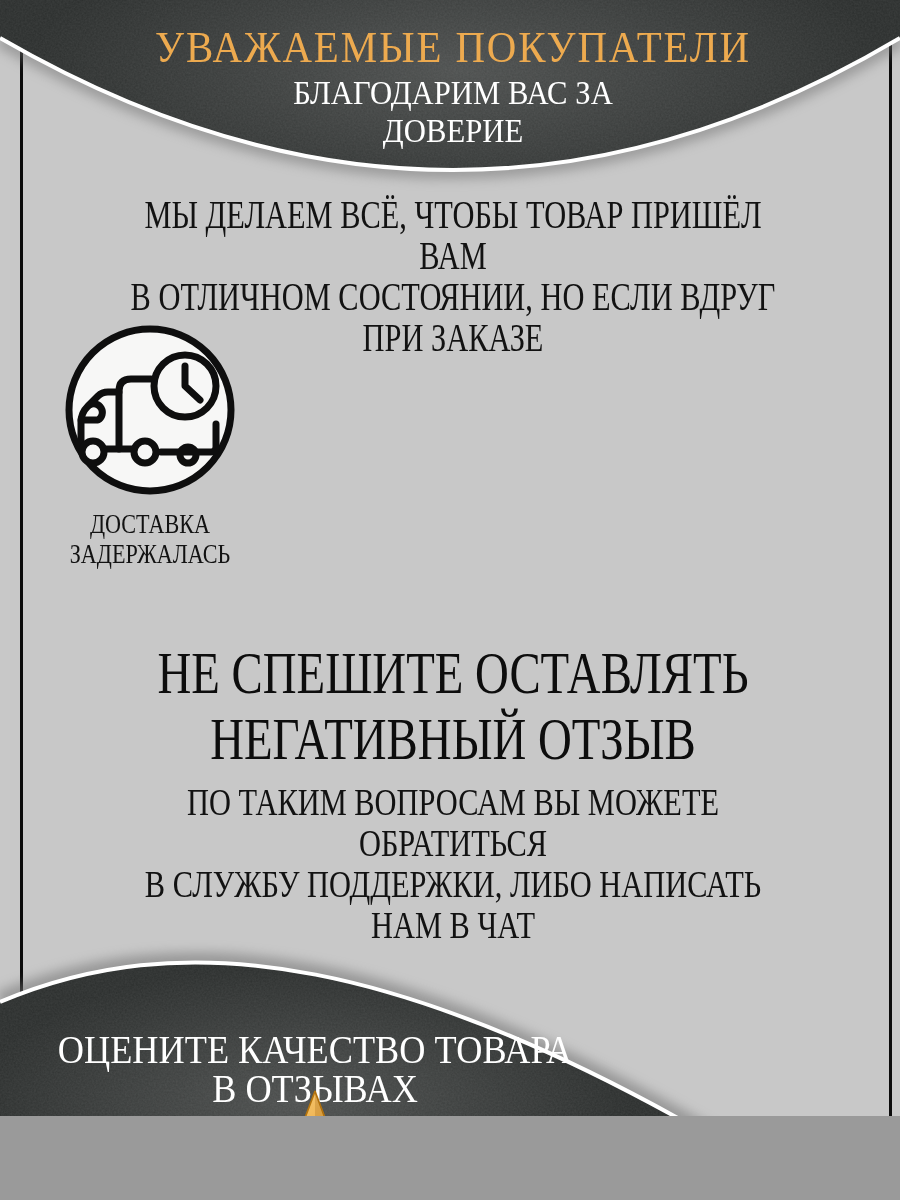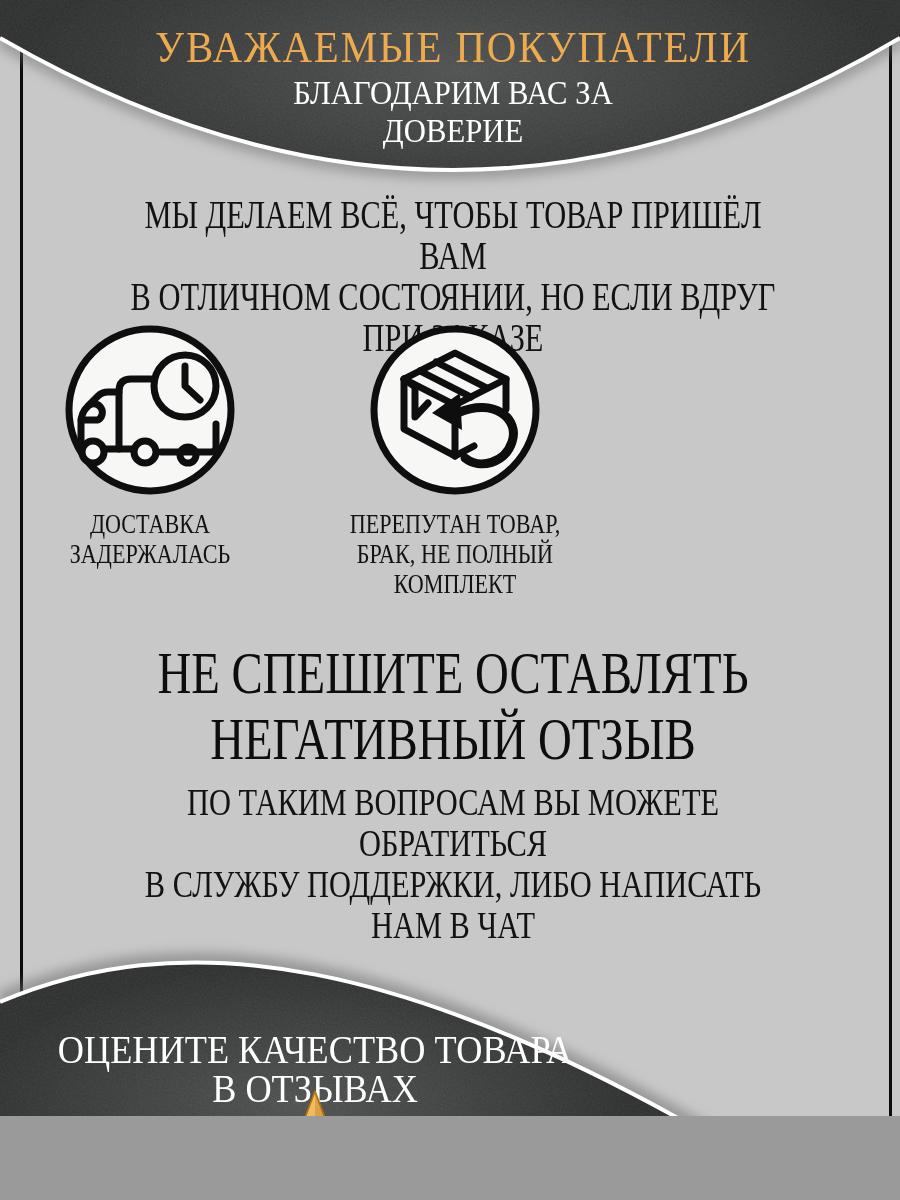--- a/index.html
+++ b/index.html
@@ -102,39 +102,20 @@
           <circle class="ic icfill" cx="123" cy="130" r="8"></circle>
           <path class="ic" d="M96,127 H146 Q151,127 151,122 V99"></path>
           <circle class="ic icfill" cx="120" cy="61" r="31"></circle>
           <path class="ic" d="M120,41 V61 L135,75"></path>
         </svg>
       </div>
       <div class="issue-label">ДОСТАВКА
 ЗАДЕРЖАЛАСЬ</div>
     </div>
 
-    <div class="issue c2">
-      <div class="icon-circle">
-        <svg viewBox="0 0 170 170">
-          <circle class="icfill" cx="85" cy="85" r="81" stroke="#0E0E0E" stroke-width="7"></circle>
-          <path class="ic" d="M85,28 L136,54 L85,80 L34,54 Z"></path>
-          <path class="ic" d="M66,37 L117,63"></path>
-          <path class="ic" d="M50,46 L101,72"></path>
-          <path class="ic" d="M34,54 L34,104 L85,131 L85,80"></path>
-          <path class="ic" d="M136,54 V84"></path>
-          <path class="ic" d="M85,131 L104,121"></path>
-          <path class="ic" d="M34,54 L45,62 L45,92 L58,78"></path>
-          <path class="ic" style="stroke-width:9" d="M88,88 C124,72 150,94 142,117 C135,138 110,145 95,133"></path>
-          <polygon points="90,68 62,88 92,105" fill="#0E0E0E"></polygon>
-        </svg>
-      </div>
-      <div class="issue-label">ПЕРЕПУТАН ТОВАР,
-БРАК, НЕ ПОЛНЫЙ
-КОМПЛЕКТ</div>
-    </div>
 
 
   </div>
 
   <div class="txt warning">НЕ СПЕШИТЕ ОСТАВЛЯТЬ
 НЕГАТИВНЫЙ ОТЗЫВ</div>
 
   <div class="txt support">ПО ТАКИМ ВОПРОСАМ ВЫ МОЖЕТЕ ОБРАТИТЬСЯ
 В СЛУЖБУ ПОДДЕРЖКИ, ЛИБО НАПИСАТЬ
 НАМ В ЧАТ</div>

